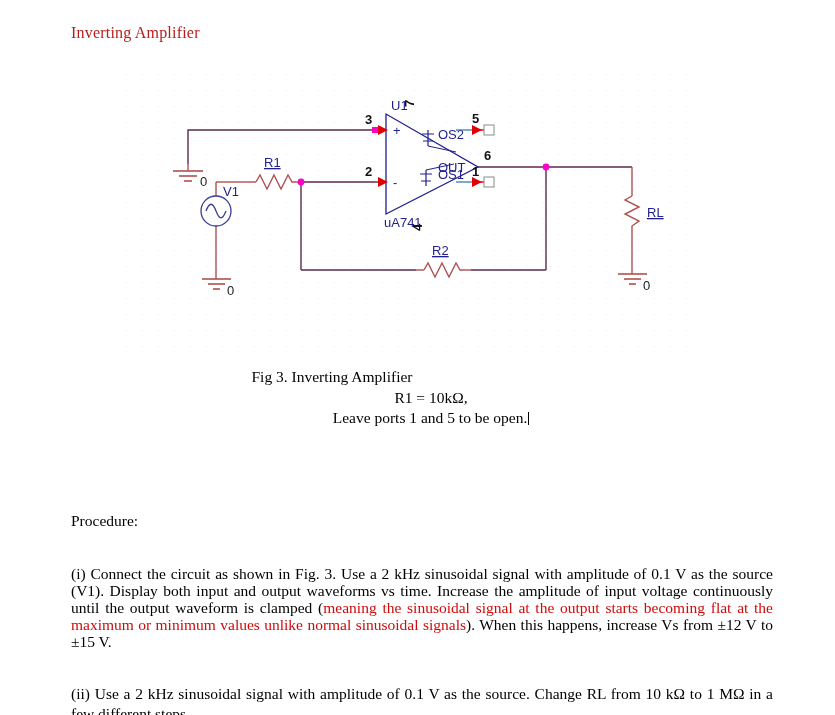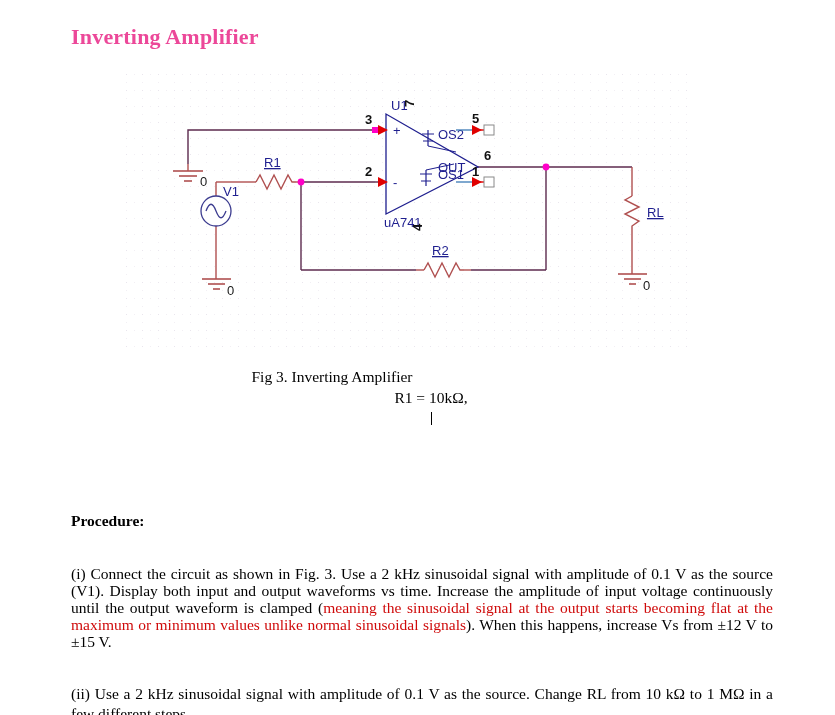--- a/index.html
+++ b/index.html
@@ -14,23 +14,23 @@
     font-family: "Liberation Serif", "DejaVu Serif", serif;
     color: #000000;
     overflow: hidden;
   }
 
   
   #doc-title {
     position: absolute;
     left: 71px;
     top: 24px;
-    font-size: 22px;
-    font-weight: bold;
-    color: #ec4899;
+    font-size: 16px;
+    font-weight: normal;
+    color: #b91c1c;
     letter-spacing: 0.2px;
   }
 
   
   #schematic {
     position: absolute;
     left: 126px;
     top: 74px;
     width: 562px;
     height: 274px;
@@ -57,21 +57,21 @@
     line-height: 19.6px;
   }
   #spec-block .spec-line { white-space: nowrap; text-align: center; }
 
   
   #procedure-heading {
     position: absolute;
     left: 71px;
     top: 512px;
     font-size: 15.5px;
-    font-weight: bold;
+    font-weight: normal;
   }
   #para-i {
     position: absolute;
     left: 71px;
     top: 549px;
     width: 702px;
     font-size: 15.5px;
     line-height: 17px;
     text-align: justify;
   }
@@ -242,20 +242,20 @@
     <circle cx="175" cy="108" r="3.4"></circle>
     <circle cx="420" cy="93" r="3.4"></circle>
   </g>
 </svg>
 </div>
 
 <div id="fig-caption">Fig 3. Inverting Amplifier</div>
 
 <div id="spec-block">
   <div class="spec-line">R1 = 10kΩ,</div>
-  <div class="spec-line"><span class="caret"></span></div>
+  <div class="spec-line"><span>Leave ports 1 and 5 to be open.</span><span class="caret"></span></div>
 </div>
 
 <div id="procedure-heading">Procedure:</div>
 
 <p id="para-i"><span>(i) Connect the circuit as shown in Fig. 3. Use a 2 kHz sinusoidal signal with amplitude of 0.1 V as the source (V1). Display both input and output waveforms vs time.  Increase the amplitude of input voltage continuously until the output waveform is clamped (</span><span class="red-note">meaning the sinusoidal signal at the output starts becoming flat at the maximum or minimum values unlike normal sinusoidal signals</span><span>). When this happens, increase Vs from ±12 V to ±15 V.</span></p>
 
 <p id="para-ii">(ii) Use a 2 kHz sinusoidal signal with amplitude of 0.1 V as the source. Change RL from 10 kΩ to 1 MΩ in a few different steps.</p>
 
 </body></html>

